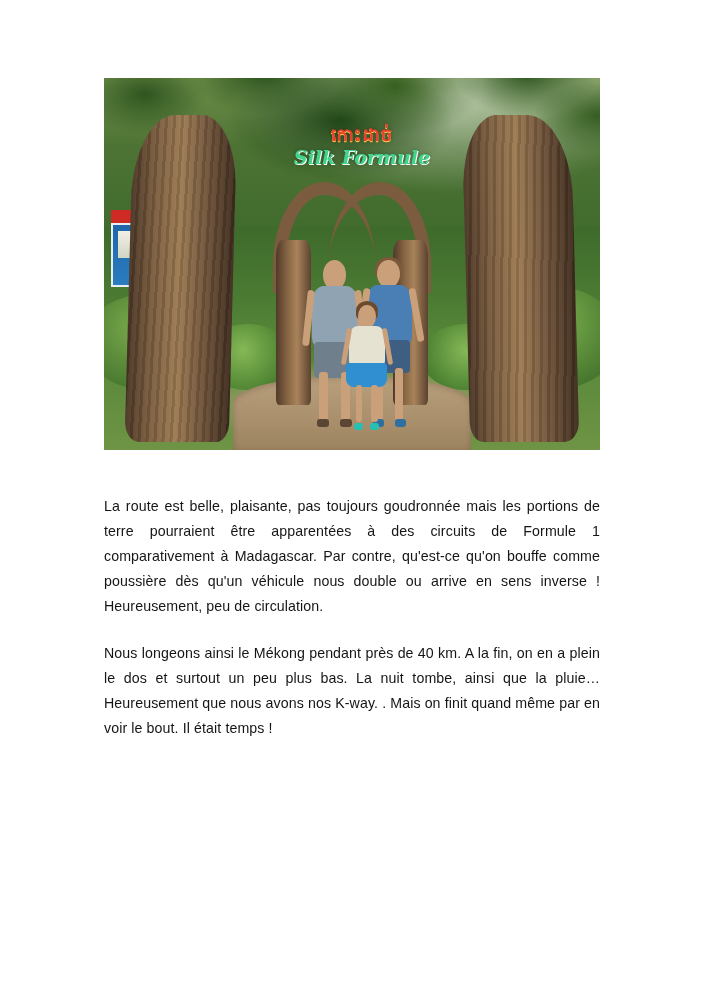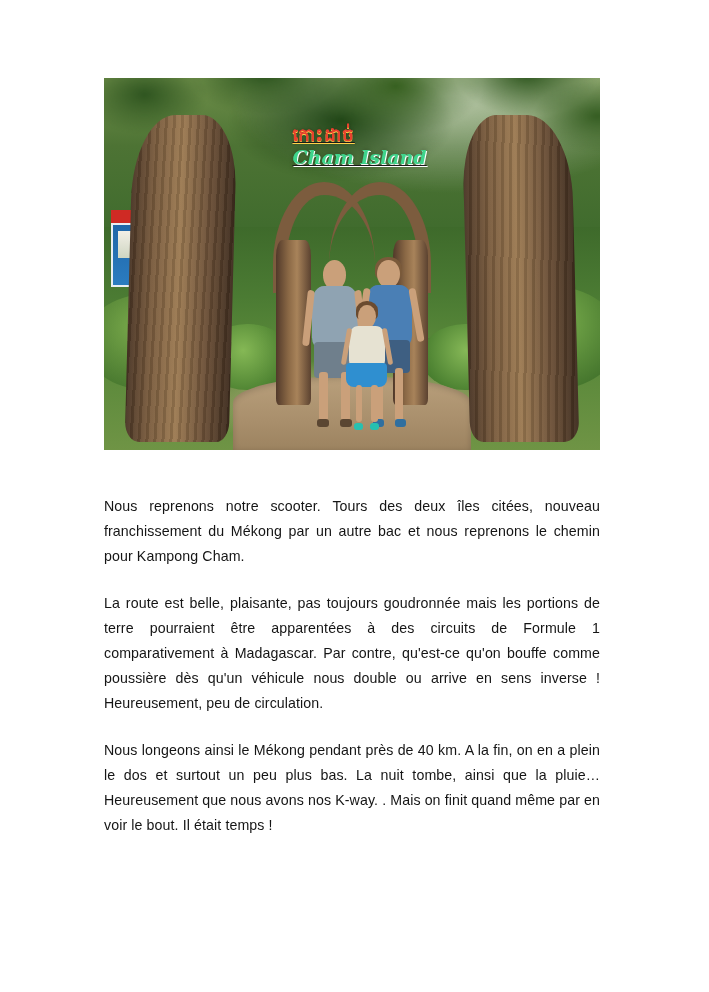--- a/index.html
+++ b/index.html
@@ -139,22 +139,22 @@
   }
   .arch .lobe.l { left: 0; border-radius: 60% 60% 0 0 / 90% 90% 0 0; border-right: none; }
   .arch .lobe.r { right: 0; border-radius: 60% 60% 0 0 / 90% 90% 0 0; border-left: none; }
   
   .sign {
     position: absolute;
     left: 38%;
     top: 13%;
     width: 28%;
     height: 15%;
+    text-align: center;
     line-height: 1;
-    text-decoration: underline;
   }
   .sign .khmer {
     color: #e8412e;
     font-size: 18px;
     font-weight: bold;
     text-shadow: 0 1px 0 #ffd24a, 0 0 3px rgba(0,0,0,0.35);
     letter-spacing: 1px;
   }
   .sign .latin {
     margin-top: 4px;
@@ -300,21 +300,21 @@
 
         <div class="arch">
           <div class="lobe l"></div>
           <div class="lobe r"></div>
           <div class="leg l"></div>
           <div class="leg r"></div>
         </div>
 
         <div class="sign">
           <div class="khmer">កោះដាច់</div>
-          <div class="latin">Cham Island</div>
+          <div class="latin">Silk Formule</div>
         </div>
 
         <div class="person man">
           <div class="head"></div>
           <div class="torso"></div>
           <div class="arm l"></div>
           <div class="arm r"></div>
           <div class="short"></div>
           <div class="leg-s l"></div>
           <div class="leg-s r"></div>
@@ -344,20 +344,19 @@
           <div class="skirt"></div>
           <div class="leg-s l"></div>
           <div class="leg-s r"></div>
           <div class="shoe l"></div>
           <div class="shoe r"></div>
         </div>
       </div>
     </div>
 
     <div class="body-text">
-      <p>Nous reprenons notre scooter. Tours des deux îles citées, nouveau franchissement du Mékong par un autre bac et nous reprenons le chemin pour Kampong Cham.</p>
       <p>La route est belle, plaisante, pas toujours goudronnée mais les portions de terre pourraient être apparentées à des circuits de Formule 1 comparativement à Madagascar. Par contre, qu'est-ce qu'on bouffe comme poussière dès qu'un véhicule nous double ou arrive en sens inverse ! Heureusement, peu de circulation.</p>
       <p>Nous longeons ainsi le Mékong pendant près de 40 km. A la fin, on en a plein le dos et surtout un peu plus bas. La nuit tombe, ainsi que la pluie… Heureusement que nous avons nos K-way. . Mais on finit quand même par en voir le bout. Il était temps !</p>
     </div>
 
   </div>
 
 </div>
 
 </body></html>

